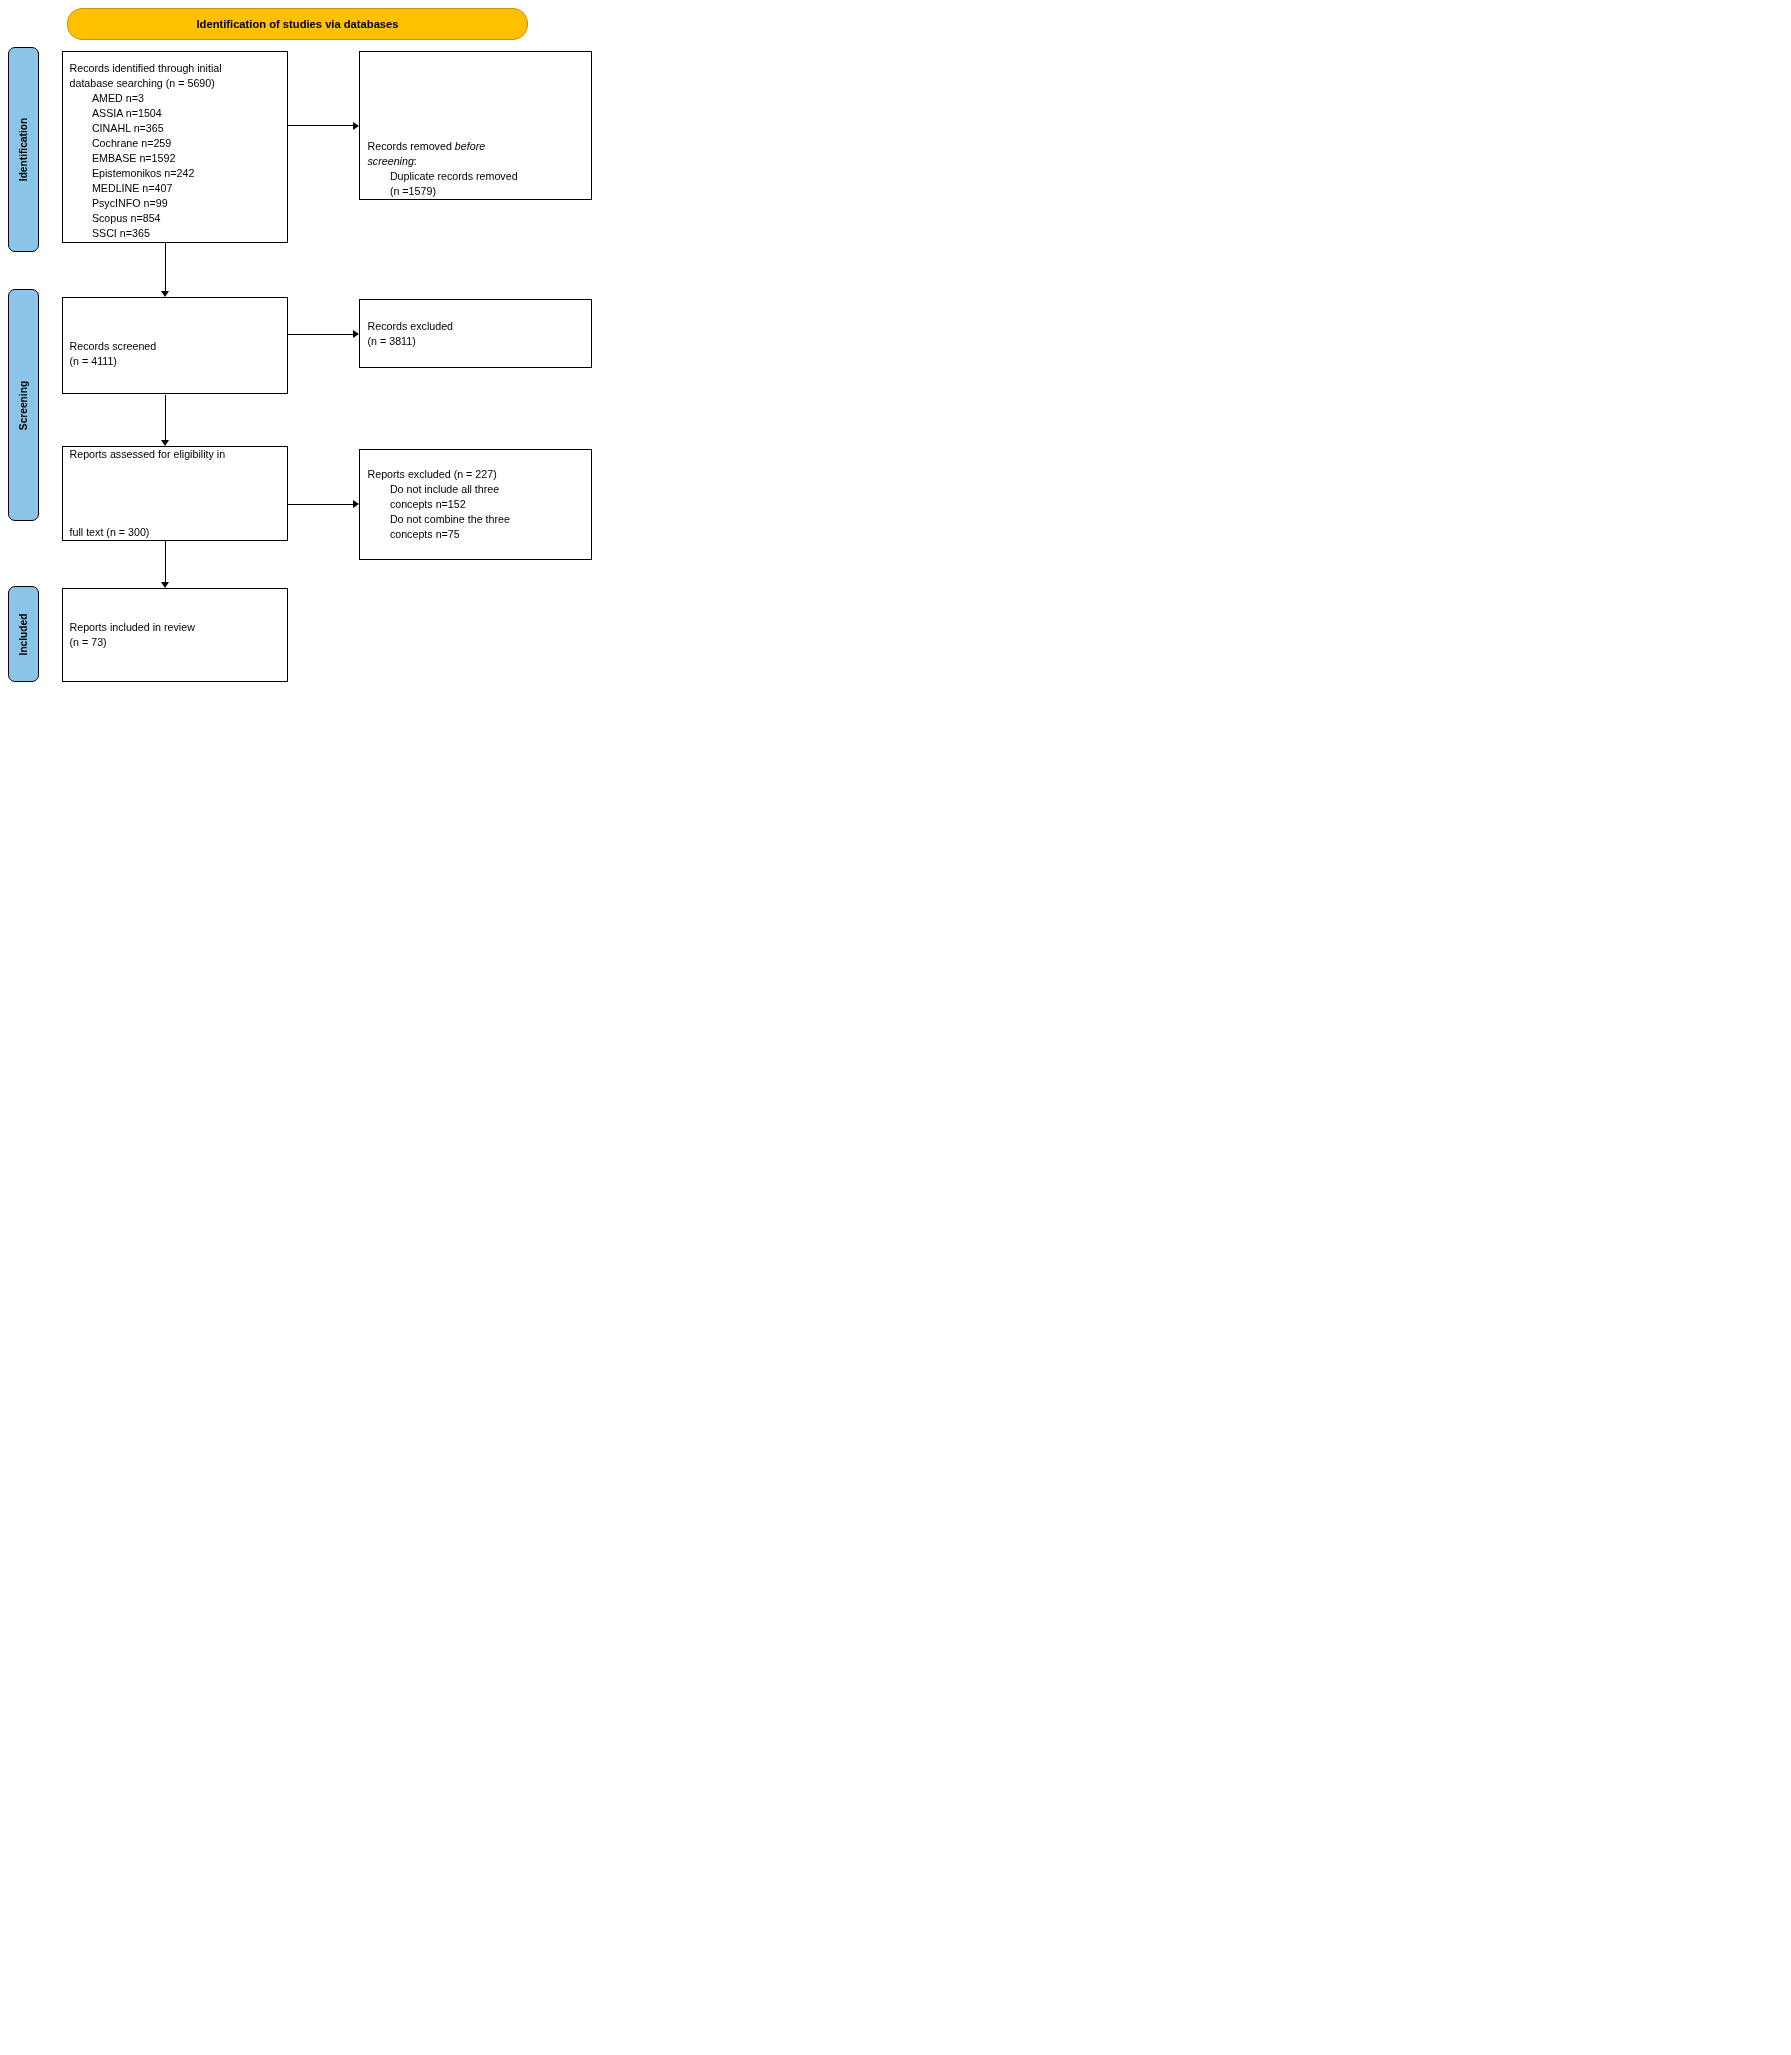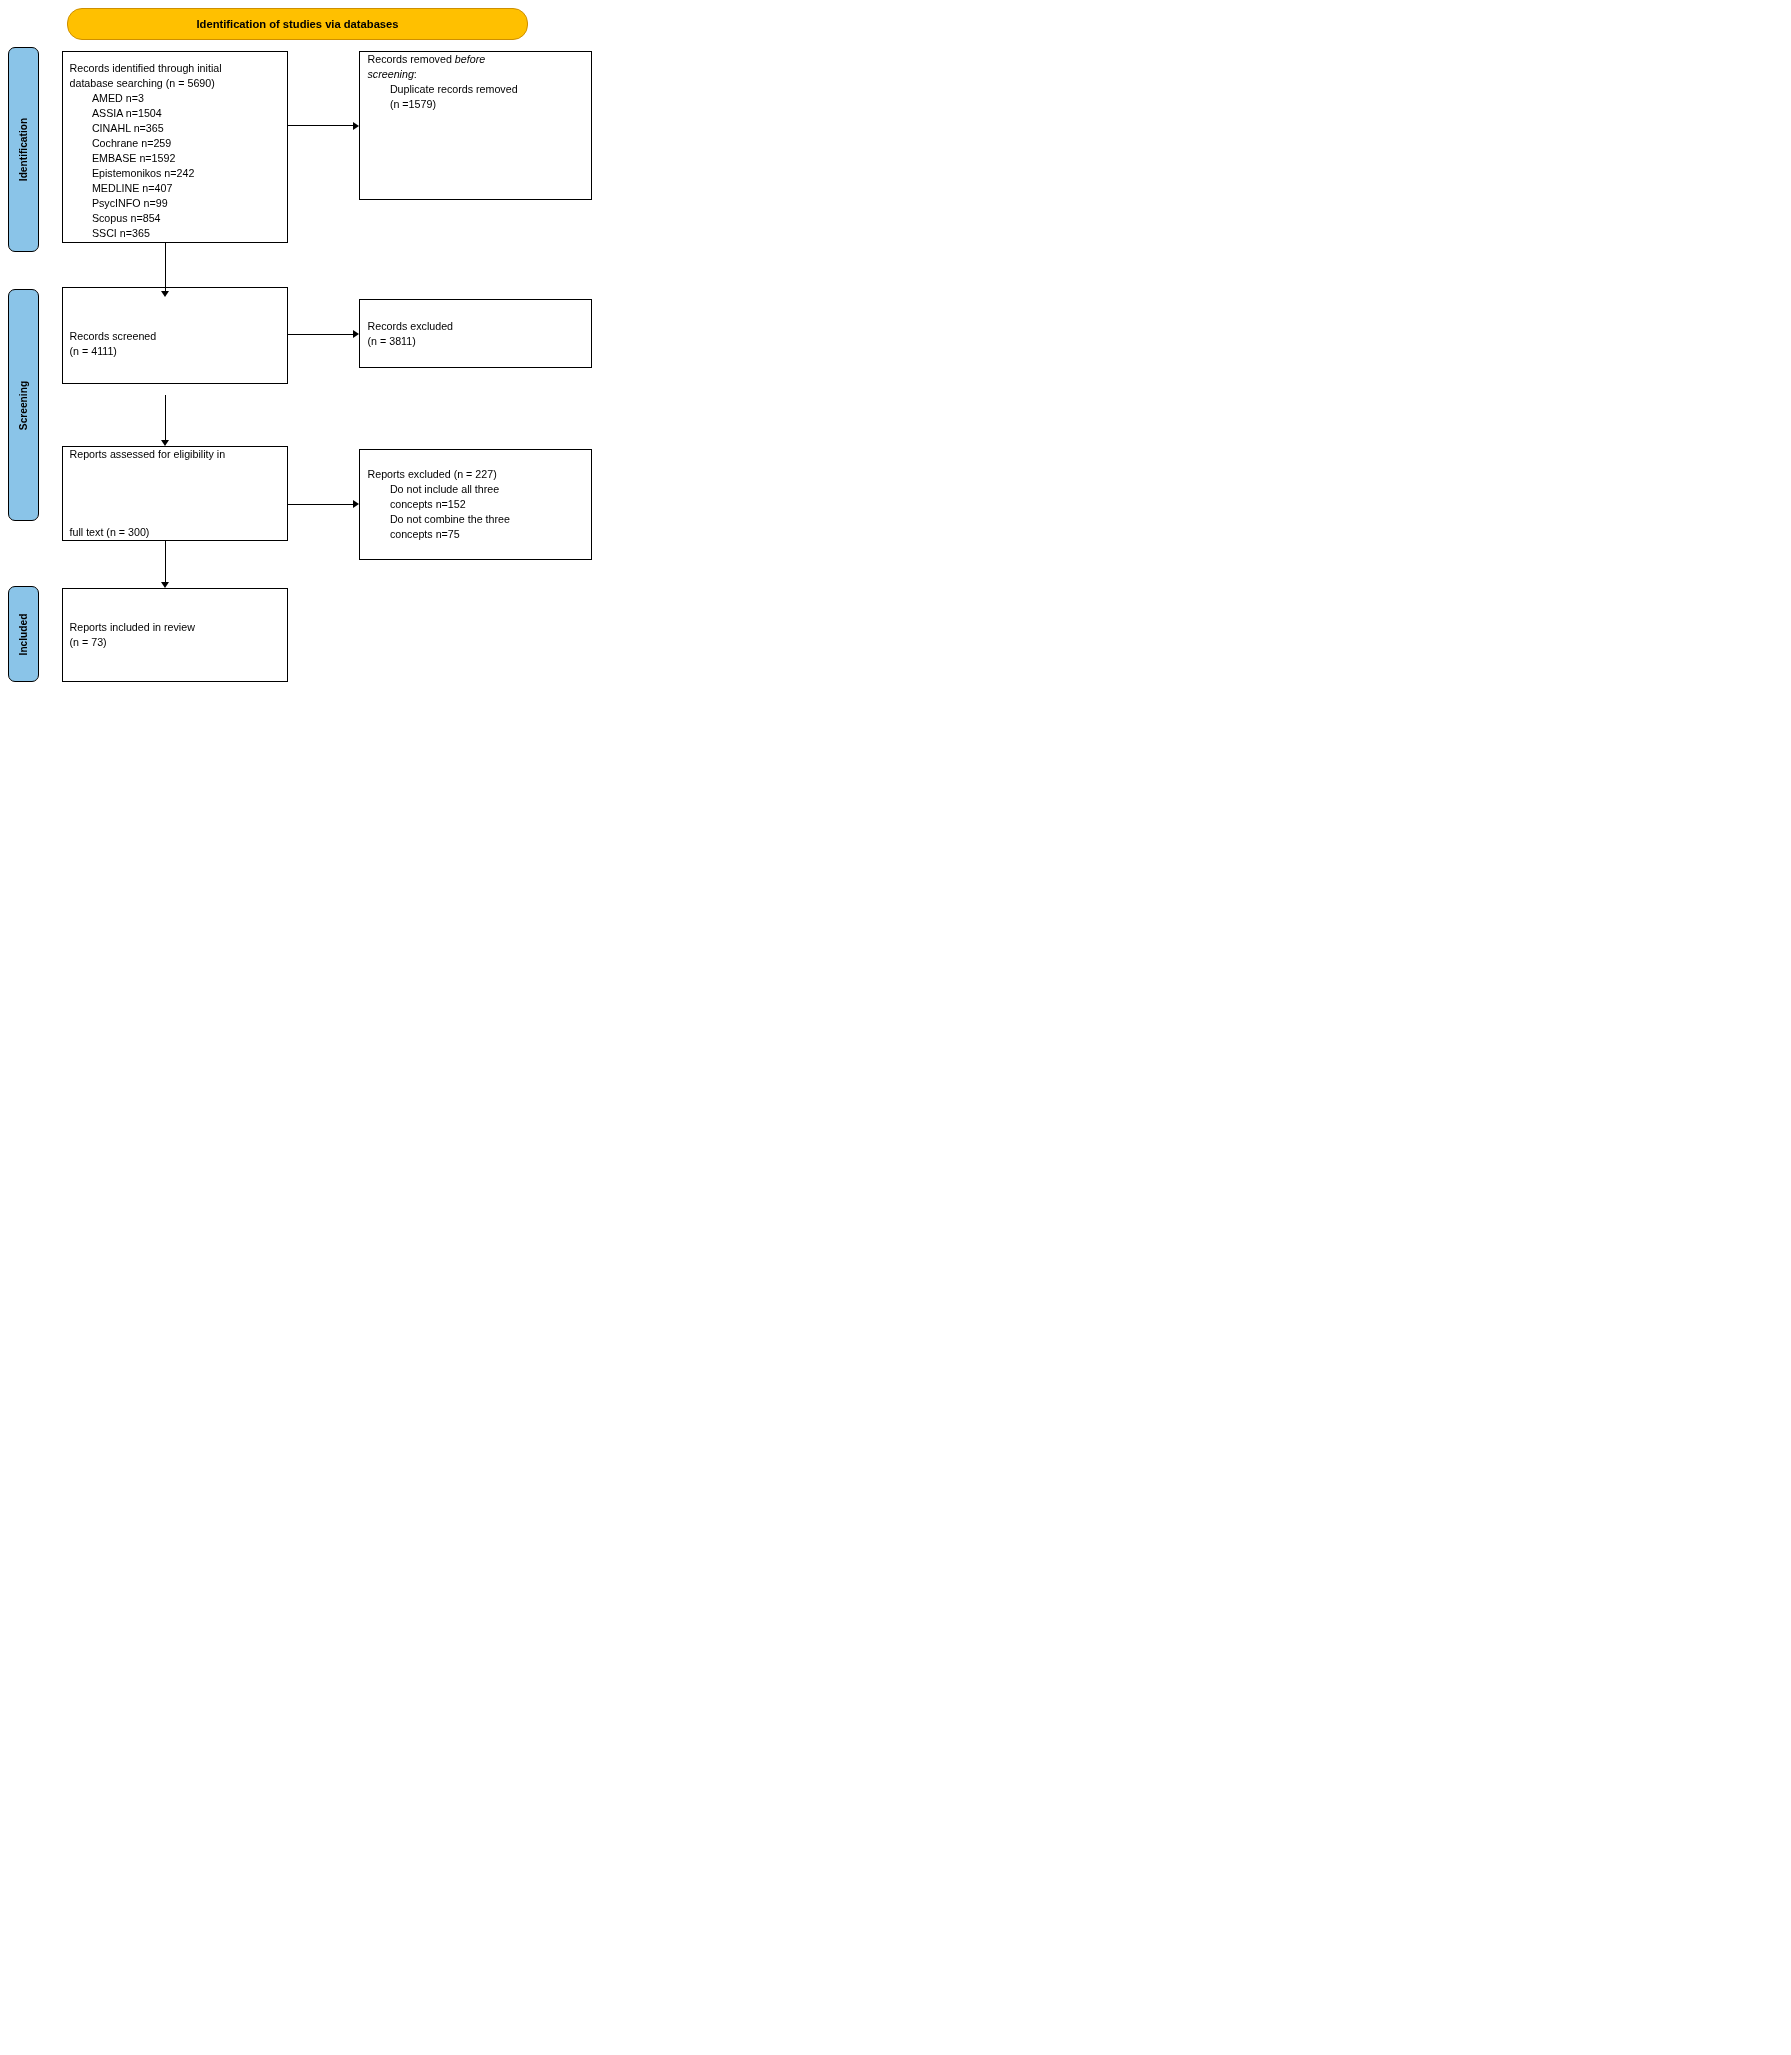--- a/index.html
+++ b/index.html
@@ -52,25 +52,25 @@
     background: #fff;
     border: 1.9px solid #000;
     box-sizing: border-box;
     font-size: 10.7px;
     line-height: 15px;
   }
   .col-left  { left: 62px; width: 226px; }
   .col-right { left: 359px; width: 233px; }
 
   #box-identified { top: 51px;  height: 192px; padding: 9.3px 3.7px 0 6.5px; }
-  #box-screened   { top: 287px;  height: 97px; display:flex; flex-direction:column; justify-content:center; padding: 16px 3.7px 0 6.5px; }
+  #box-screened   { top: 297px;  height: 97px; display:flex; flex-direction:column; justify-content:center; padding: 16px 3.7px 0 6.5px; }
   #box-assessed   { top: 446px;  height: 95px; display:flex; flex-direction:column; justify-content:space-between; padding: 0 3.7px 0 6.5px; }
   #box-included   { top: 588px; height: 94px; display:flex; flex-direction:column; justify-content:center; padding: 0 3.7px 0 6.5px; }
 
-  #box-removed      { top: 51px; height: 149px; display:flex; flex-direction:column; justify-content:flex-start; padding: 0 3.7px 0 7.5px; }
+  #box-removed      { top: 51px; height: 149px; display:flex; flex-direction:column; justify-content:flex-end; padding: 0 3.7px 0 7.5px; }
   #box-rec-excluded { top: 299px; height: 69px; display:flex; flex-direction:column; justify-content:center; padding: 0 3.7px 0 7.5px; }
   #box-rep-excluded { top: 449px; height: 111px; display:flex; flex-direction:column; justify-content:center; padding: 0 3.7px 0 7.5px; }
 
   .indent { padding-left: 22.4px; }
   .italic { font-style: italic; }
 
   .varrow-line {
     position: absolute;
     width: 1.4px;
     background: #000;

